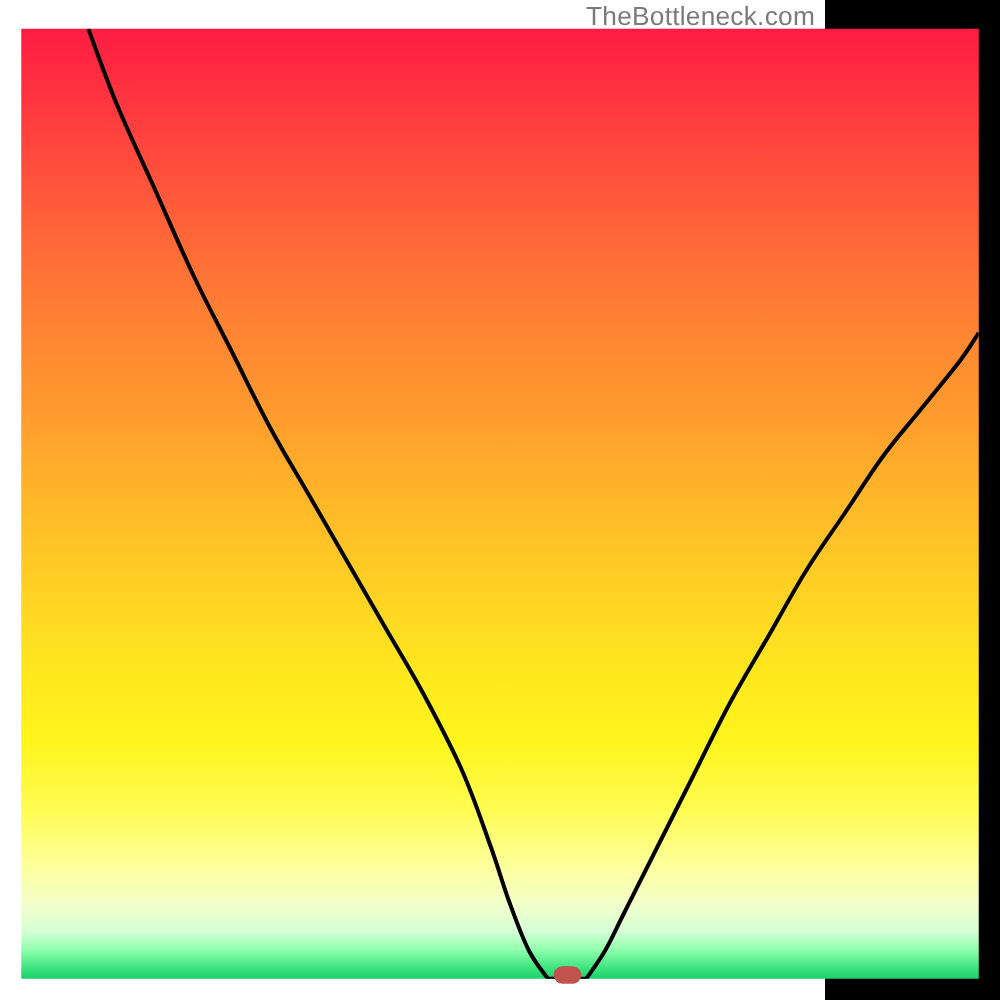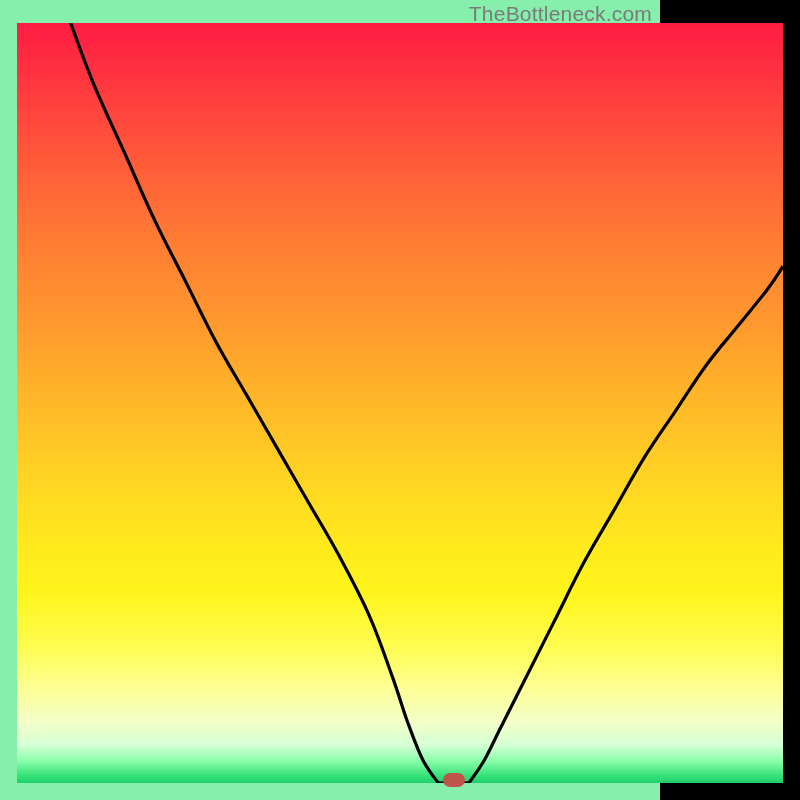--- a/index.html
+++ b/index.html
@@ -8,21 +8,21 @@
     width: 800px;
     height: 800px;
     background: #000;
     overflow: hidden;
     font-family: Arial, Helvetica, sans-serif;
   }
   .frame {
     position: relative;
     width: 660px;
     height: 800px;
-    background: #86efac;
+    background: #ffffff;
   }
   .watermark {
     position: absolute;
     top: 2px;
     right: 8px;
     color: #7a7a7a;
     font-size: 21px;
     font-weight: 500;
     letter-spacing: 0.2px;
     z-index: 5;

